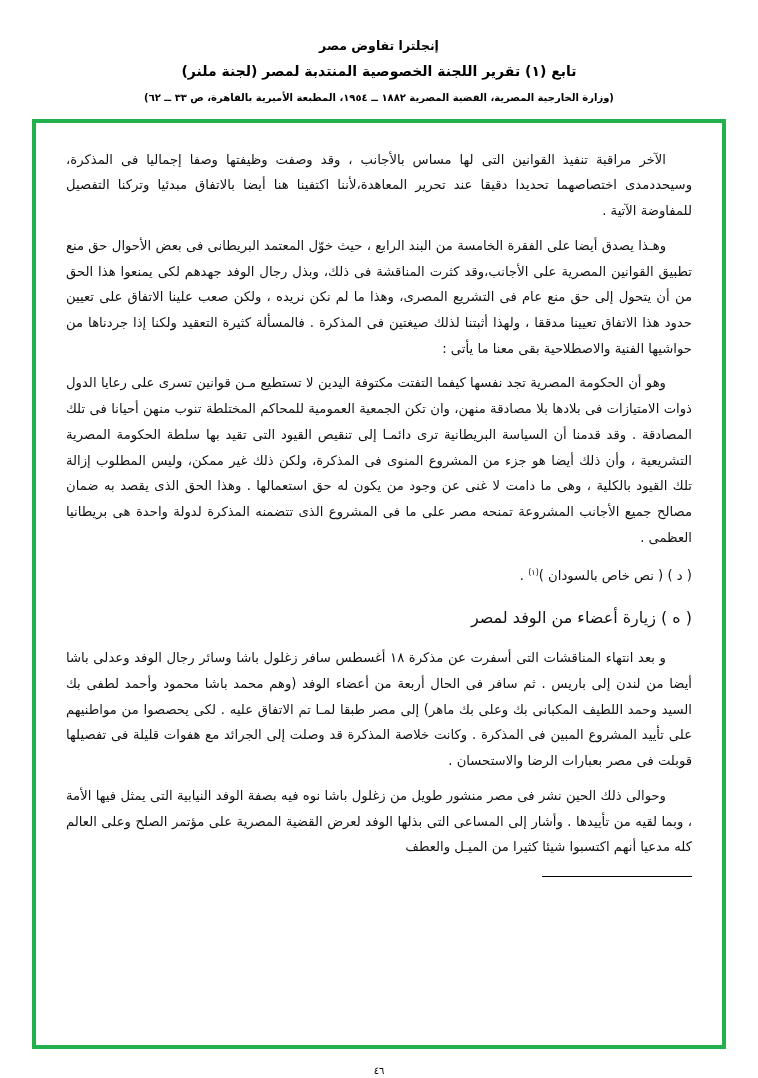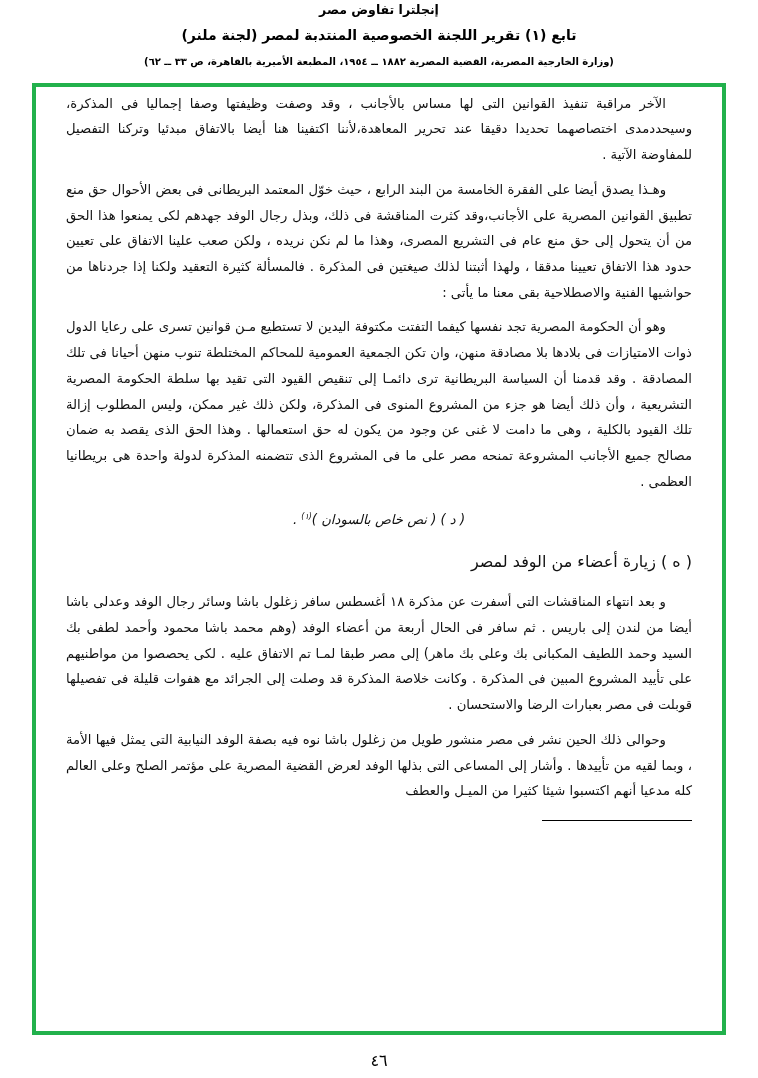--- a/index.html
+++ b/index.html
@@ -19,20 +19,21 @@
   .page {
     position: absolute;
     inset: 0;
     display: flex;
     flex-direction: column;
   }
 
   
   .header {
     text-align: center;
+    padding-top: 36px;
   }
   .header .h-main {
     font-size: 12.5px;
     font-weight: bold;
     letter-spacing: 0px;
     line-height: 1.6;
   }
   .header .h-sub {
     font-size: 14px;
     font-weight: bold;
@@ -44,44 +45,43 @@
     font-weight: bold;
     margin-top: 5px;
     line-height: 1.5;
   }
 
   
   .frame {
     margin: 14px 32px 4px 32px;
     border: 4px solid #22b14c;
     flex: 1;
-    padding: 4px 30px 10px 30px;
+    padding: 24px 30px 10px 30px;
     box-sizing: border-box;
     position: relative;
   }
 
   .body-text {
     font-family: "DejaVu Sans", sans-serif;
     font-size: 13.2px;
     line-height: 1.95;
     text-align: justify;
     text-justify: inter-word;
     color: #111;
   }
 
   p.para {
     margin: 0 0 9px 0;
     text-indent: 26px;
   }
 
   .sec-ref {
     margin: 12px 0 6px 0;
-    text-align: center;
+    text-align: right;
     font-size: 13.2px;
-    font-style: italic;
   }
   .sec-ref sup {
     font-size: 8px;
     vertical-align: super;
   }
 
   .sec-heading {
     text-align: right;
     font-size: 16px;
     margin: 16px 0 12px 0;
@@ -100,22 +100,22 @@
     line-height: 1.7;
     margin-top: 2px;
   }
   .footnote sup {
     font-size: 8px;
     vertical-align: super;
   }
 
   .page-number {
     text-align: center;
-    font-size: 16px;
-    padding: 12px 0 8px 0;
+    font-size: 10px;
+    padding: 12px 0 2px 0;
     letter-spacing: 1px;
   }
 </style>
 </head>
 <body>
 
 <div class="page">
 
   <div class="header">
     <div class="h-main">إنجلترا تفاوض مصر</div>

